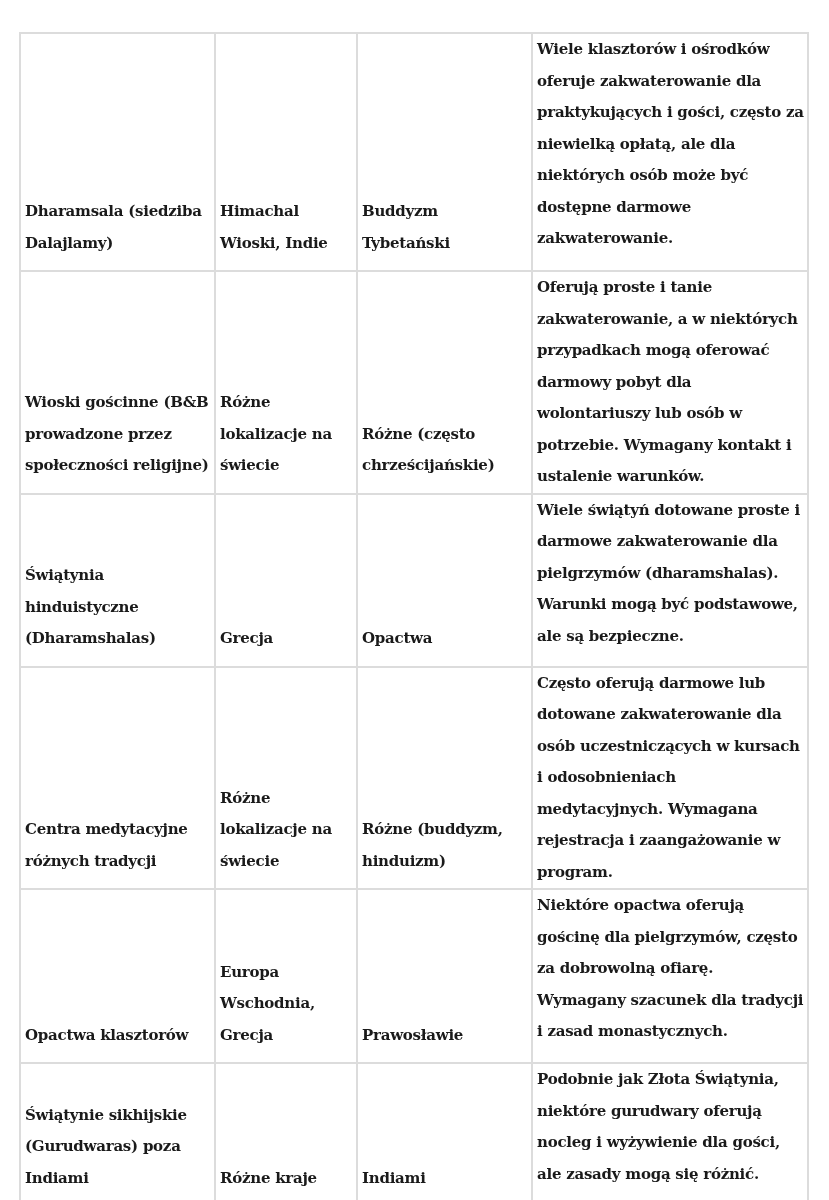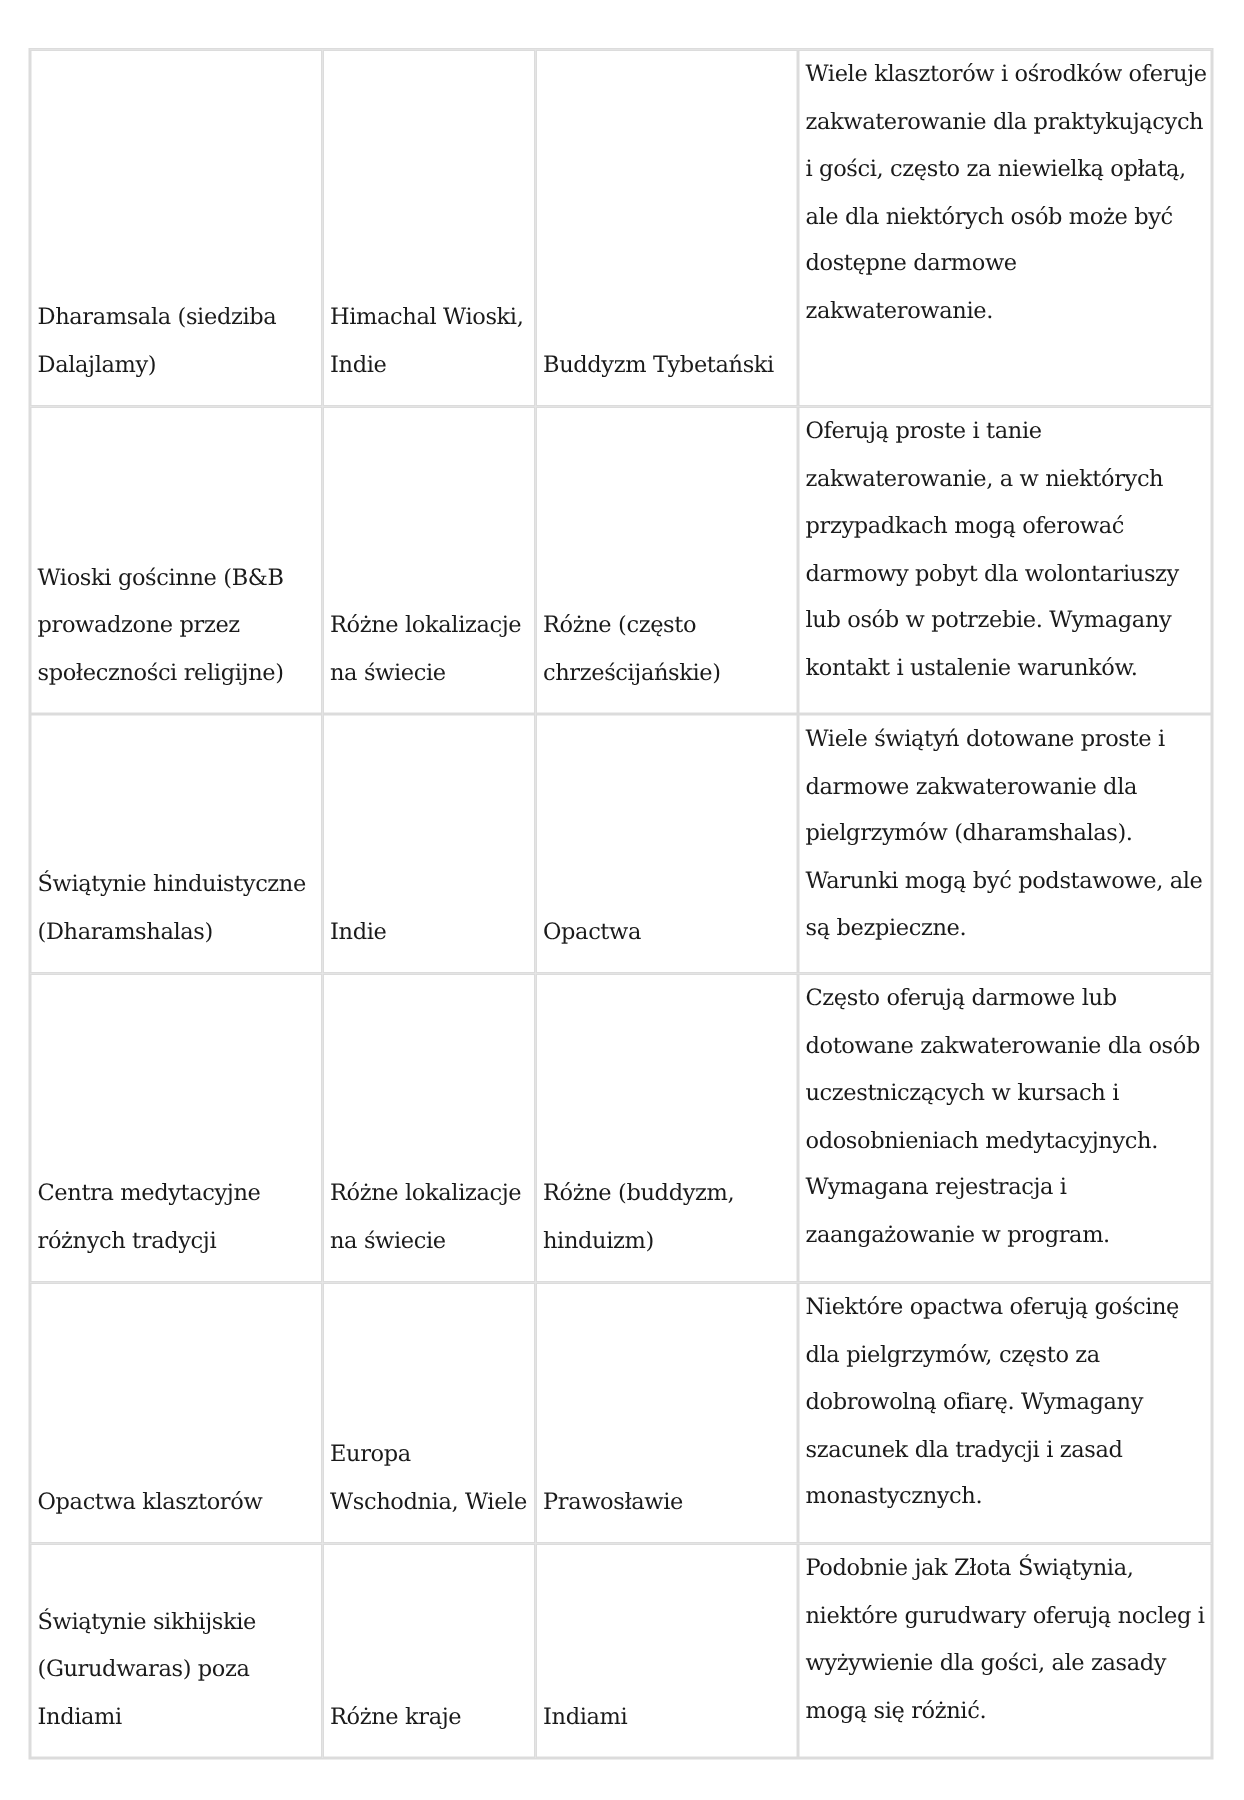--- a/index.html
+++ b/index.html
@@ -26,20 +26,21 @@
       font-size: 15px;
       color: #1a1a1a;
     }
     .doc-table td {
       border: 1px solid #dcdcdc;
       vertical-align: bottom;
       padding: 0 2px 11px 4px;
       line-height: 31.5px;
       word-wrap: break-word;
       letter-spacing: -0.25px;
+      font-weight: bold;
     }
     .col-1 { width: 195px; }
     .col-2 { width: 142px; }
     .col-3 { width: 175px; }
     .col-4 { width: 276px; }
     .doc-table td.desc {
       vertical-align: top;
       padding-top: 0px;
       padding-bottom: 0;
     }
@@ -88,24 +89,24 @@
         </td>
       <td>
           <span class="cell-inner">Różne (często chrześcijańskie)</span>
         </td>
       <td class="desc">
           <span class="cell-inner">Oferują proste i tanie zakwaterowanie, a w niektórych przypadkach mogą oferować darmowy pobyt dla wolontariuszy lub osób w potrzebie. Wymagany kontakt i ustalenie warunków.</span>
         </td>
     </tr>
     <tr class="r2">
       <td>
-          <span class="cell-inner">Świątynie hinduistyczne (Dharamshalas)</span>
+          <span class="cell-inner">Świątynia hinduistyczne (Dharamshalas)</span>
         </td>
       <td>
-          <span class="cell-inner">Indie</span>
+          <span class="cell-inner">Grecja</span>
         </td>
       <td>
           <span class="cell-inner">Opactwa</span>
         </td>
       <td class="desc">
           <span class="cell-inner">Wiele świątyń dotowane proste i darmowe zakwaterowanie dla pielgrzymów (dharamshalas). Warunki mogą być podstawowe, ale są bezpieczne.</span>
         </td>
     </tr>
     <tr class="r3">
       <td>
@@ -119,21 +120,21 @@
         </td>
       <td class="desc">
           <span class="cell-inner">Często oferują darmowe lub dotowane zakwaterowanie dla osób uczestniczących w kursach i odosobnieniach medytacyjnych. Wymagana rejestracja i zaangażowanie w program.</span>
         </td>
     </tr>
     <tr class="r4">
       <td>
           <span class="cell-inner">Opactwa klasztorów</span>
         </td>
       <td>
-          <span class="cell-inner">Europa Wschodnia, Wiele</span>
+          <span class="cell-inner">Europa Wschodnia, Grecja</span>
         </td>
       <td>
           <span class="cell-inner">Prawosławie</span>
         </td>
       <td class="desc">
           <span class="cell-inner">Niektóre opactwa oferują gościnę dla pielgrzymów, często za dobrowolną ofiarę. Wymagany szacunek dla tradycji i zasad monastycznych.</span>
         </td>
     </tr>
     <tr class="r5">
       <td>

